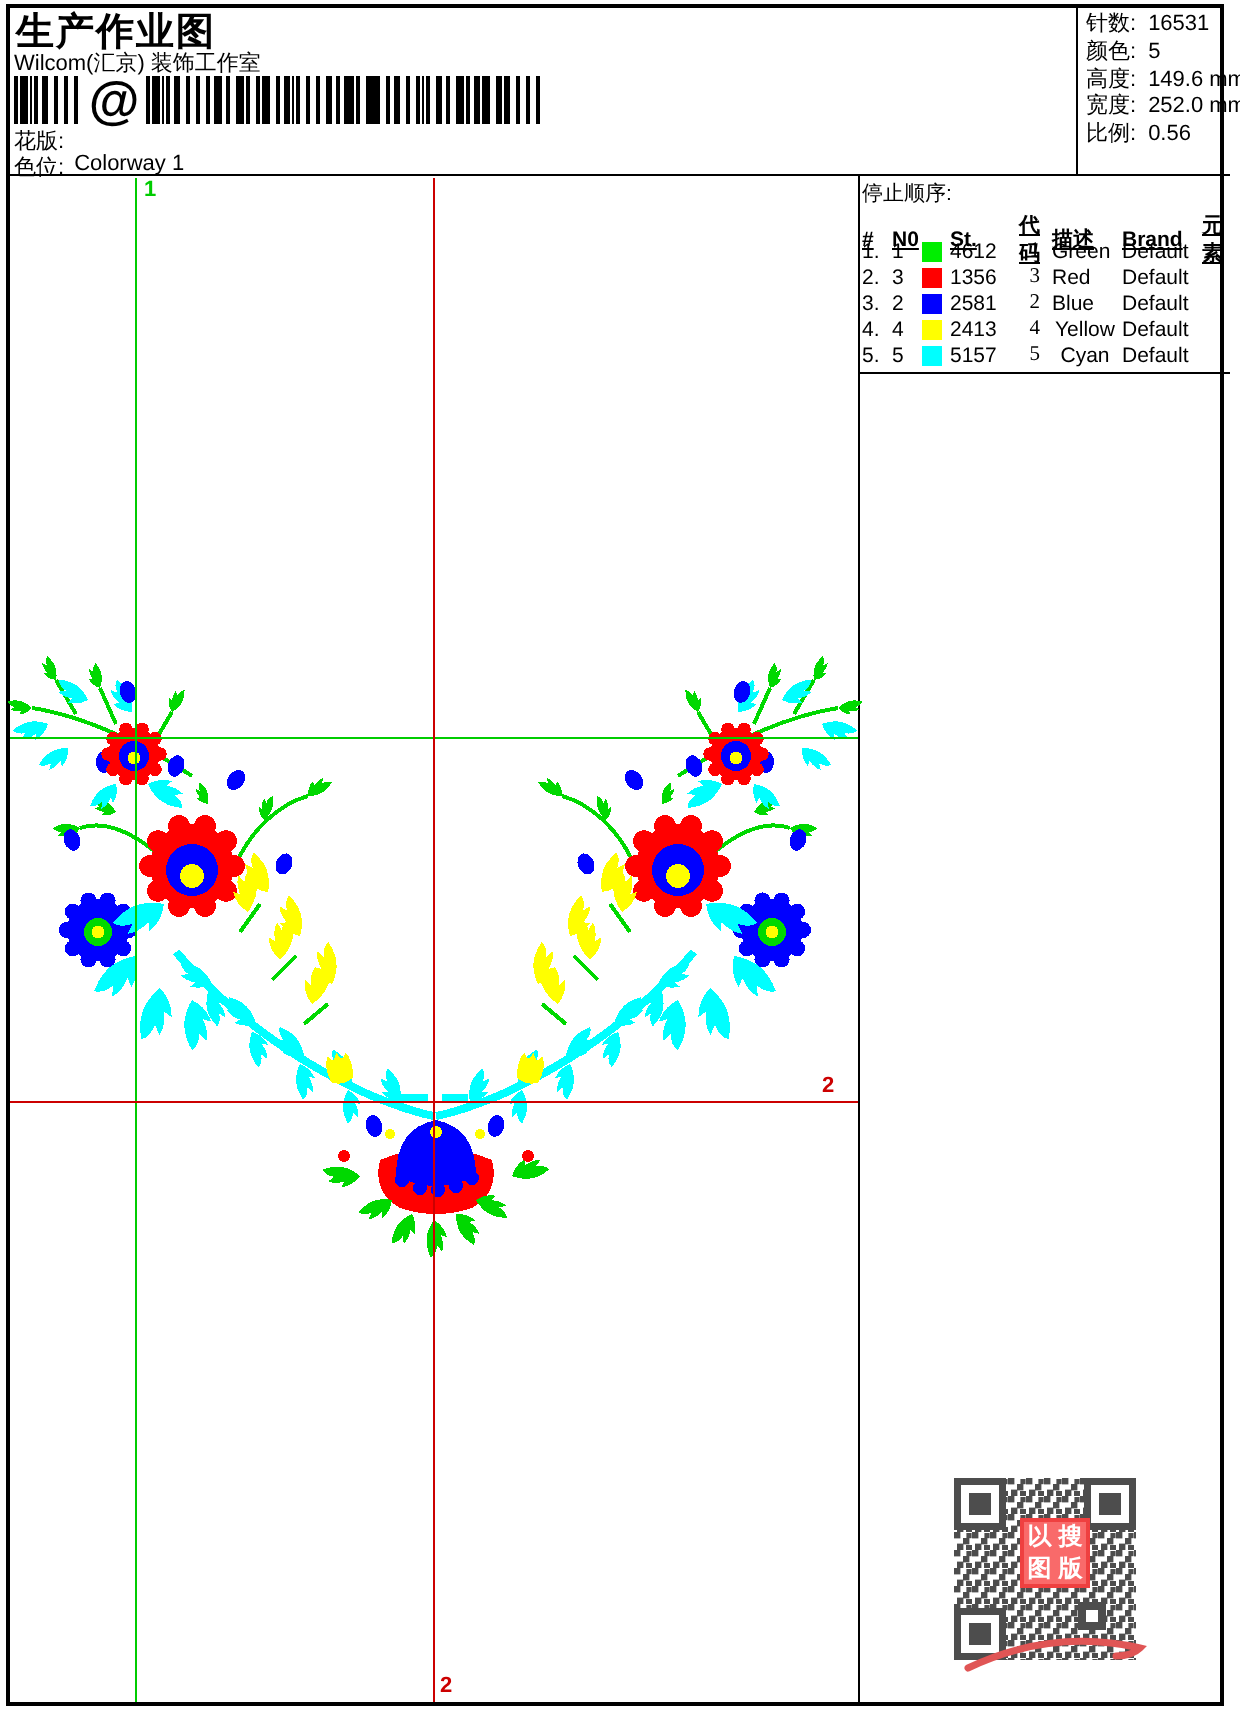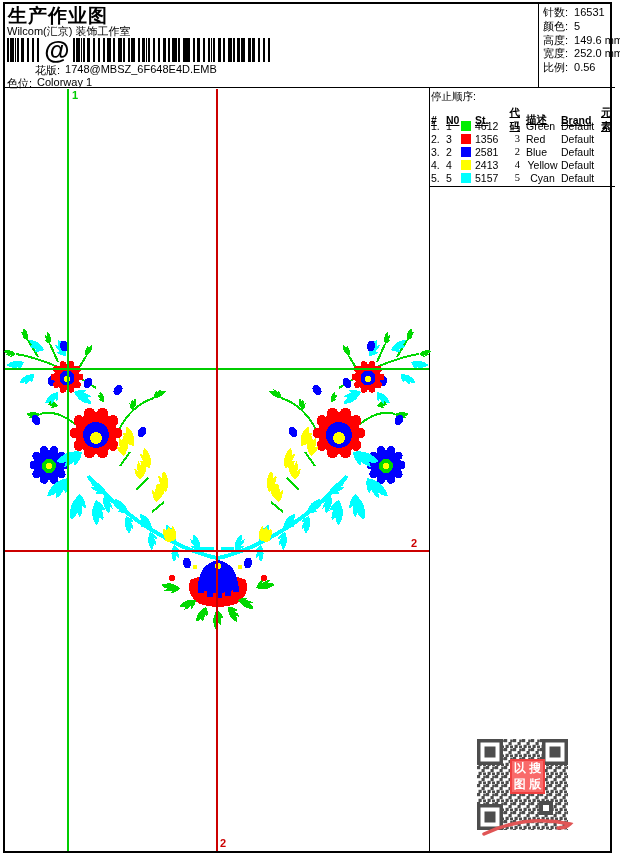--- a/index.html
+++ b/index.html
@@ -49,23 +49,22 @@
   <div class="line" style="left:429px;top:88px;width:1px;height:763px;"></div>
   <div class="line" style="left:430px;top:186px;width:185px;height:1px;"></div>
 
   <div class="abs" id="page-title">生产作业图</div>
   <div class="abs" id="studio-line">Wilcom(汇京) 装饰工作室</div>
   <div class="abs" id="barcode">
     <div class="bars" style="width:34px;"></div>
     <div class="at">@</div>
     <div class="bars" style="flex:1;"></div>
   </div>
-  <div class="abs meta-line" style="top:63px;margin-left:28px;">
+  <div class="abs meta-line" style="top:63px;">
     <span>花版:</span>
-    <span>1748@MBSZ_6F648E4D.EMB</span>
   </div>
   <div class="abs meta-line" style="top:76px;text-align:center;">
     <span>色位:</span>
     <span>Colorway 1</span>
   </div>
 
   <div class="abs" id="info-panel">
     <div class="row">
       <span>针数:</span>
       <span>16531</span>

